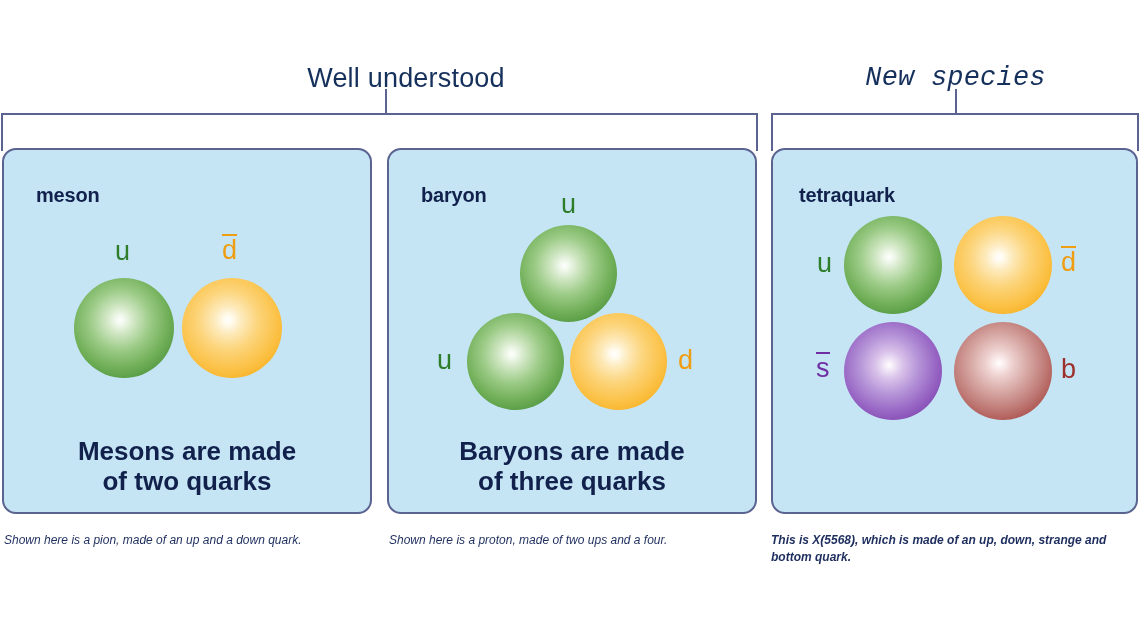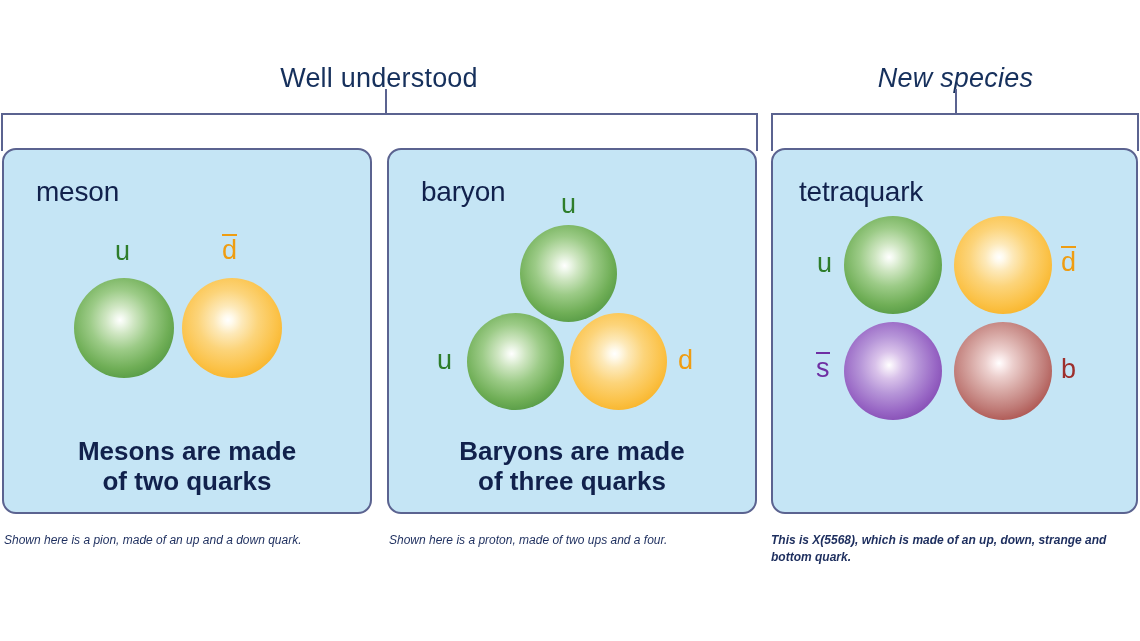--- a/index.html
+++ b/index.html
@@ -18,22 +18,22 @@
 
   
   .group-label {
     position: absolute;
     font-size: 27px;
     color: #16305c;
     text-align: center;
     white-space: nowrap;
     letter-spacing: 0.2px;
   }
-  .group-label.left  { left: 0;   top: 63px; width: 758px; }
-  .group-label.right { left: 771px; top: 63px; width: 369px; font-style: italic; }
+  .group-label.left  { left: 0;   top: 63px; width: 758px; padding-left: 27px; }
+  .group-label.right { left: 771px; top: 63px; width: 369px; font-style: italic; font-family: Liberation Mono, monospace; }
 
   
   .bracket {
     position: absolute;
     top: 113px;
     height: 38px;
     border-top: 2px solid #5b6390;
     border-left: 2px solid #5b6390;
     border-right: 2px solid #5b6390;
     box-sizing: border-box;
@@ -60,23 +60,23 @@
     border-radius: 14px;
     box-sizing: border-box;
   }
   .panel.p1 { left: 2px;   width: 370px; }
   .panel.p2 { left: 387px; width: 370px; }
   .panel.p3 { left: 771px; width: 367px; }
 
   .panel-title {
     position: absolute;
     left: 32px;
-    top: 26px;
-    font-size: 28px;
-    font-weight: normal;
+    top: 34px;
+    font-size: 20px;
+    font-weight: bold;
     color: #11214c;
     letter-spacing: -0.2px;
   }
   .panel.p3 .panel-title { left: 26px; }
 
   .panel-footer {
     position: absolute;
     left: 0;
     right: 0;
     bottom: 16px;

